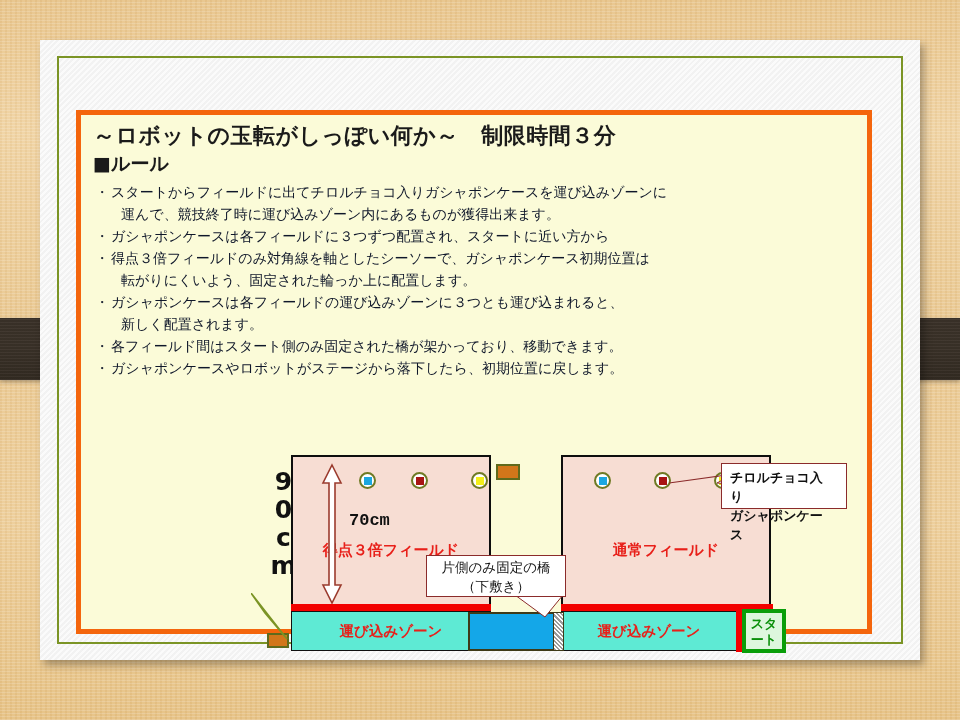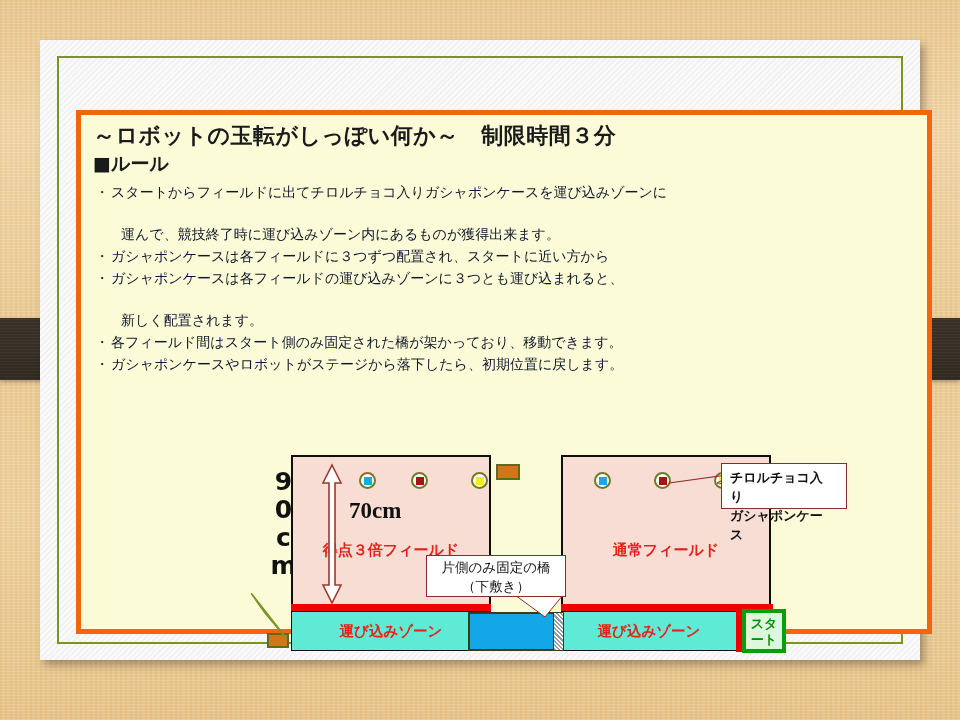--- a/index.html
+++ b/index.html
@@ -41,21 +41,21 @@
   #slide-title{
     position:absolute;left:17px;top:24px;right:17px;height:44px;
     text-align:center;
     font-size:27px;color:#3b3b3b;
     font-family:"DejaVu Sans","Liberation Sans",sans-serif;
     letter-spacing:1px;
     white-space:nowrap;
   }
   
   #content-panel{
-    position:absolute;left:36px;top:70px;width:856px;height:524px;
+    position:absolute;left:36px;top:70px;width:796px;height:524px;
     background:#fbfbd8;
     border:5px solid #f4650c;
     box-sizing:border-box;
   }
   #subtitle{
     position:absolute;left:12px;top:6px;
     font-size:22px;font-weight:bold;color:#1a1a1a;
     font-family:"DejaVu Sans","Liberation Sans",sans-serif;
     white-space:nowrap;letter-spacing:.5px;
   }
@@ -65,21 +65,21 @@
     font-family:"DejaVu Sans","Liberation Sans",sans-serif;
     white-space:nowrap;
   }
   #rules-list{
     position:absolute;left:14px;top:66px;right:8px;
     font-size:14px;line-height:22px;color:#0f172a;
     font-family:"DejaVu Sans","Liberation Sans",sans-serif;
   }
   .rule{margin:0 0 0 0;white-space:nowrap;}
   .rule .bullet{display:inline-block;width:16px;}
-  .rule .cont{display:block;padding-left:26px;margin-top:20px;}
+  .rule .cont{display:block;padding-left:26px;}
   
   #diagram{position:absolute;left:0;top:0;width:808px;height:524px;}
   .field{
     position:absolute;background:#f7ddd3;border:2px solid #0d0d0d;
     box-sizing:border-box;
   }
   #field-left{left:210px;top:340px;width:200px;height:155px;}
   #field-right{left:480px;top:340px;width:210px;height:155px;}
   .field-label{
     position:absolute;width:100%;text-align:center;
@@ -125,23 +125,23 @@
     position:absolute;width:17px;height:17px;border-radius:50%;
     background:#ffffff;border:2px solid #6f7a24;box-sizing:border-box;
     display:flex;align-items:center;justify-content:center;
   }
   .case .pip{width:8px;height:8px;}
   
   #arrow-70{
     position:absolute;left:240px;top:348px;width:22px;height:142px;
   }
   #label-70{
-    position:absolute;left:268px;top:383px;
-    font-size:23px;font-weight:bold;color:#111;
-    font-family:Liberation Serif, serif;
+    position:absolute;left:268px;top:396px;
+    font-size:17px;font-weight:bold;color:#111;
+    font-family:Liberation Mono, monospace;
   }
   #label-90{
     position:absolute;left:188px;top:352px;
     font-size:25px;font-weight:bold;color:#111;
     font-family:"DejaVu Sans","Liberation Sans",sans-serif;
     writing-mode:vertical-rl;text-orientation:upright;
     letter-spacing:-1px;
   }
   
   .stand-block{position:absolute;background:#d2761a;border:2px solid #5f6a1c;box-sizing:border-box;}
@@ -197,20 +197,24 @@
     <div id="subtitle">～ロボットの玉転がしっぽい何か～　制限時間３分</div>
     <div id="rules-heading">■ルール</div>
 
     <div id="rules-list">
       <div class="rule">
         <span class="bullet">・</span><span>スタートからフィールドに出てチロルチョコ入りガシャポンケースを運び込みゾーンに</span>
         <span class="cont">運んで、競技終了時に運び込みゾーン内にあるものが獲得出来ます。</span>
       </div>
       <div class="rule">
         <span class="bullet">・</span><span>ガシャポンケースは各フィールドに３つずつ配置され、スタートに近い方から</span>
+      </div>
+      <div class="rule">
+        <span class="bullet">・</span><span>得点３倍フィールドのみ対角線を軸としたシーソーで、ガシャポンケース初期位置は</span>
+        <span class="cont">転がりにくいよう、固定された輪っか上に配置します。</span>
       </div>
       <div class="rule">
         <span class="bullet">・</span><span>ガシャポンケースは各フィールドの運び込みゾーンに３つとも運び込まれると、</span>
         <span class="cont">新しく配置されます。</span>
       </div>
       <div class="rule">
         <span class="bullet">・</span><span>各フィールド間はスタート側のみ固定された橋が架かっており、移動できます。</span>
       </div>
       <div class="rule">
         <span class="bullet">・</span><span>ガシャポンケースやロボットがステージから落下したら、初期位置に戻します。</span>

